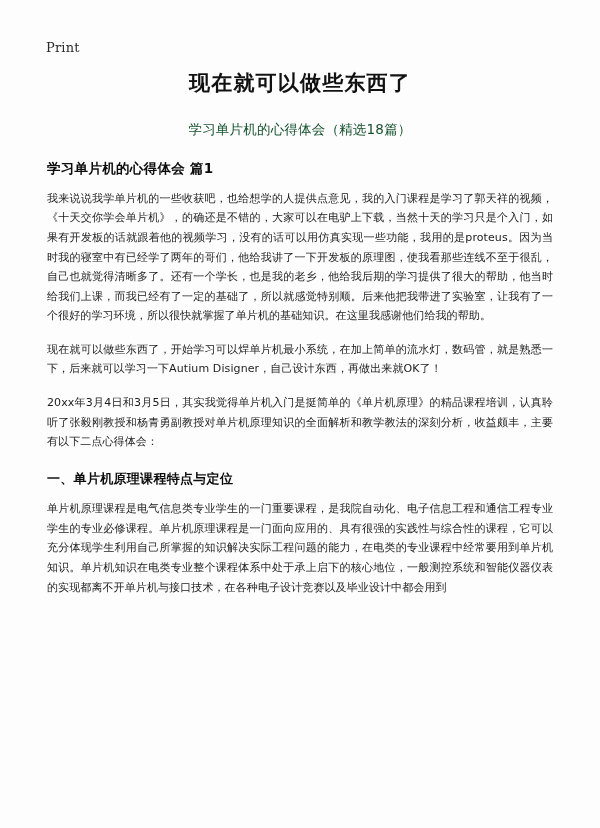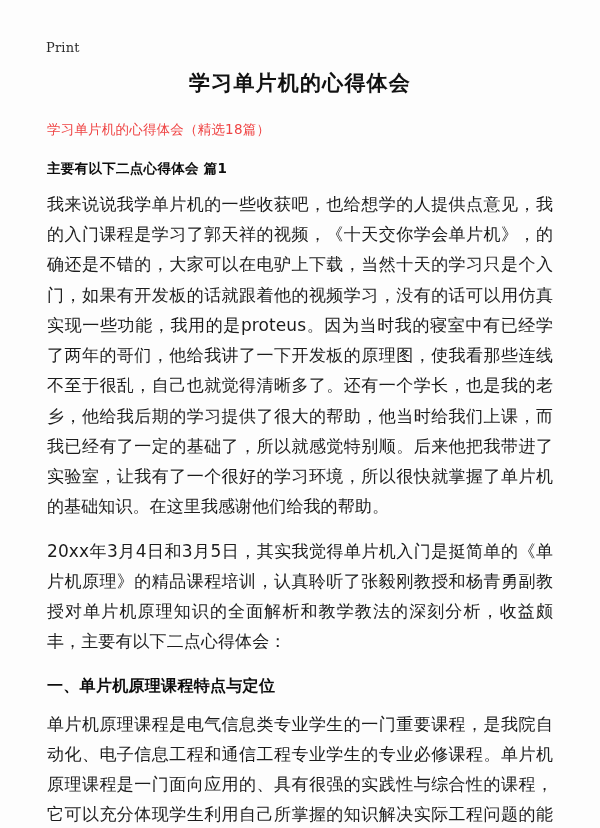--- a/index.html
+++ b/index.html
@@ -43,70 +43,72 @@
     font-size: 21px;
     font-weight: bold;
     color: #111111;
     letter-spacing: 1.2px;
     margin: 0 0 22px 0;
     line-height: 1.3;
     font-family: "DejaVu Sans", "Liberation Sans", sans-serif;
   }
   .subtitle {
     font-size: 13.5px;
-    color: #ef4444;
+    color: #14532d;
     margin: 0 0 16px 0;
     line-height: 1.5;
     letter-spacing: 0.2px;
+    text-align: center;
   }
   .sec-heading {
     font-size: 13.5px;
     font-weight: bold;
     color: #0d0d0d;
     margin: 18px 0 11px 0;
     line-height: 1.5;
     letter-spacing: 0.3px;
   }
   .sub-heading {
-    font-size: 16px;
+    font-size: 13px;
     font-weight: bold;
     color: #0d0d0d;
     margin: 17px 0 11px 0;
     line-height: 1.5;
     letter-spacing: 0.3px;
   }
   p.para {
-    font-size: 17px;
+    font-size: 11px;
     color: #1c1c1c;
     line-height: 1.78;
     margin: 0 0 14px 0;
     text-align: justify;
     text-justify: inter-ideograph;
     letter-spacing: 0.1px;
   }
   p.para:last-child { margin-bottom: 0; }
 </style>
 </head>
 <body>
 
 <div class="page">
 
   <div class="print-label">Print</div>
 
   <div class="content">
 
-    <h1 class="doc-title">学习单片机的心得体会</h1>
+    <h1 class="doc-title">现在就可以做些东西了</h1>
 
     <div class="subtitle">学习单片机的心得体会（精选18篇）</div>
 
-    <div class="sec-heading">主要有以下二点心得体会 篇1</div>
+    <div class="sec-heading">学习单片机的心得体会 篇1</div>
 
     <p class="para">我来说说我学单片机的一些收获吧，也给想学的人提供点意见，我的入门课程是学习了郭天祥的视频，《十天交你学会单片机》，的确还是不错的，大家可以在电驴上下载，当然十天的学习只是个入门，如果有开发板的话就跟着他的视频学习，没有的话可以用仿真实现一些功能，我用的是proteus。因为当时我的寝室中有已经学了两年的哥们，他给我讲了一下开发板的原理图，使我看那些连线不至于很乱，自己也就觉得清晰多了。还有一个学长，也是我的老乡，他给我后期的学习提供了很大的帮助，他当时给我们上课，而我已经有了一定的基础了，所以就感觉特别顺。后来他把我带进了实验室，让我有了一个很好的学习环境，所以很快就掌握了单片机的基础知识。在这里我感谢他们给我的帮助。</p>
 
 
+    <p class="para">现在就可以做些东西了，开始学习可以焊单片机最小系统，在加上简单的流水灯，数码管，就是熟悉一下，后来就可以学习一下Autium Disigner，自己设计东西，再做出来就OK了！</p>
 
 
     <p class="para">20xx年3月4日和3月5日，其实我觉得单片机入门是挺简单的《单片机原理》的精品课程培训，认真聆听了张毅刚教授和杨青勇副教授对单片机原理知识的全面解析和教学教法的深刻分析，收益颇丰，主要有以下二点心得体会：</p>
 
     <div class="sub-heading">一、单片机原理课程特点与定位</div>
 
     <p class="para">单片机原理课程是电气信息类专业学生的一门重要课程，是我院自动化、电子信息工程和通信工程专业学生的专业必修课程。单片机原理课程是一门面向应用的、具有很强的实践性与综合性的课程，它可以充分体现学生利用自己所掌握的知识解决实际工程问题的能力，在电类的专业课程中经常要用到单片机知识。单片机知识在电类专业整个课程体系中处于承上启下的核心地位，一般测控系统和智能仪器仪表的实现都离不开单片机与接口技术，在各种电子设计竞赛以及毕业设计中都会用到</p>
 
   </div>
 </div>

